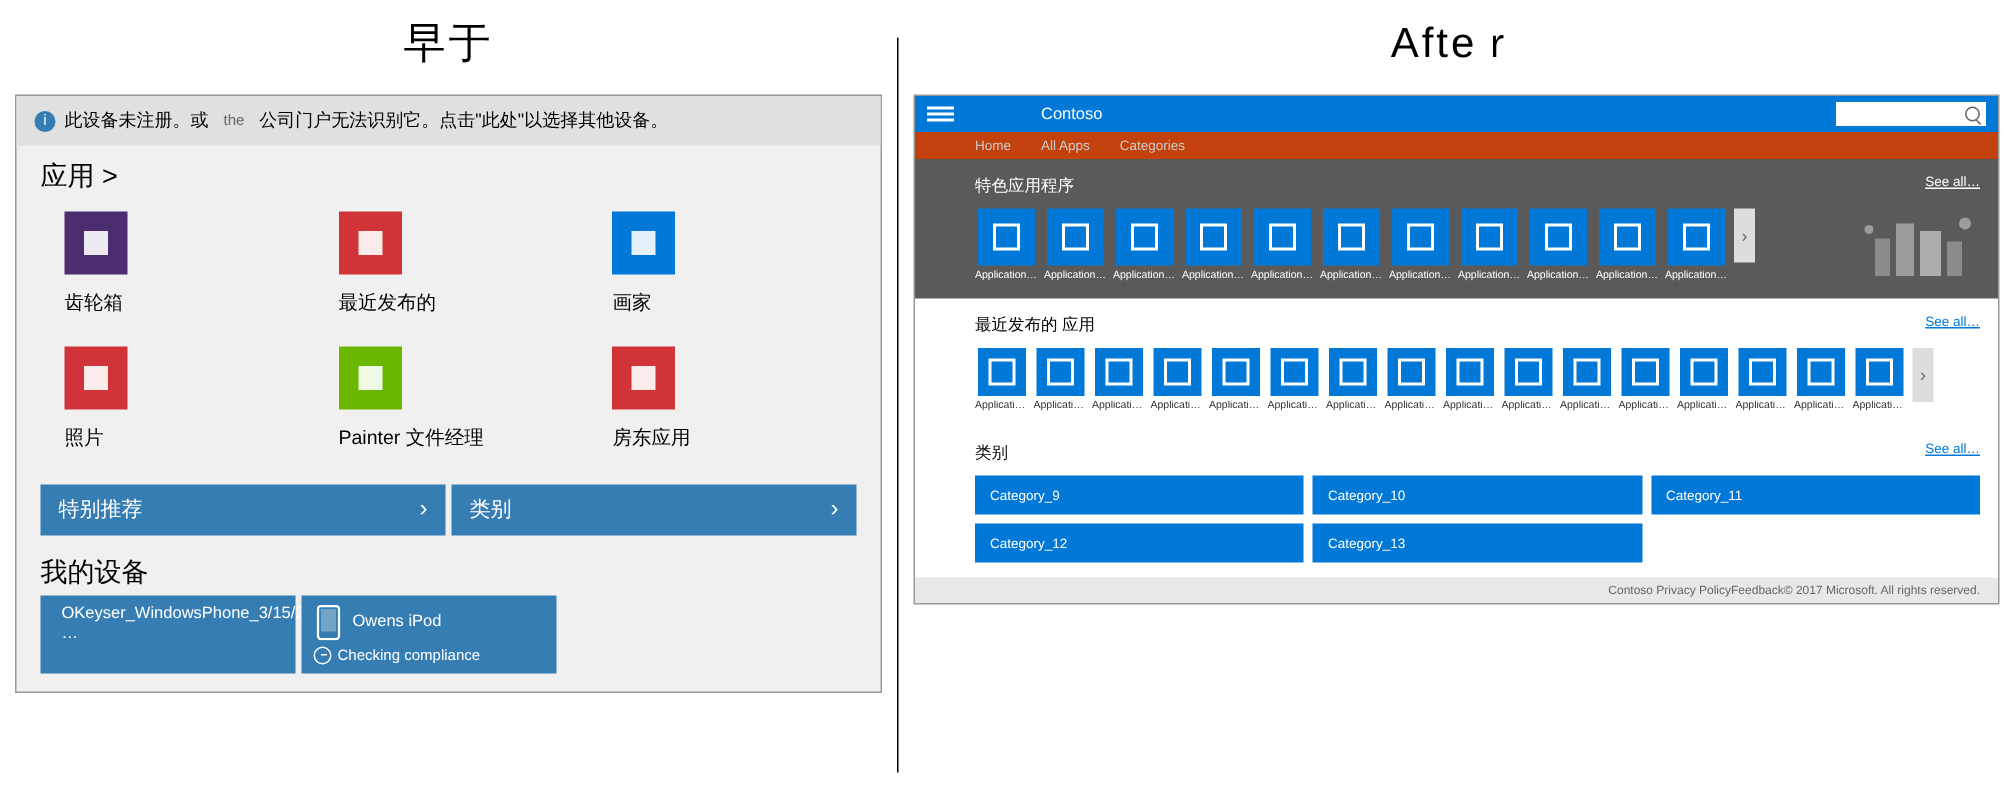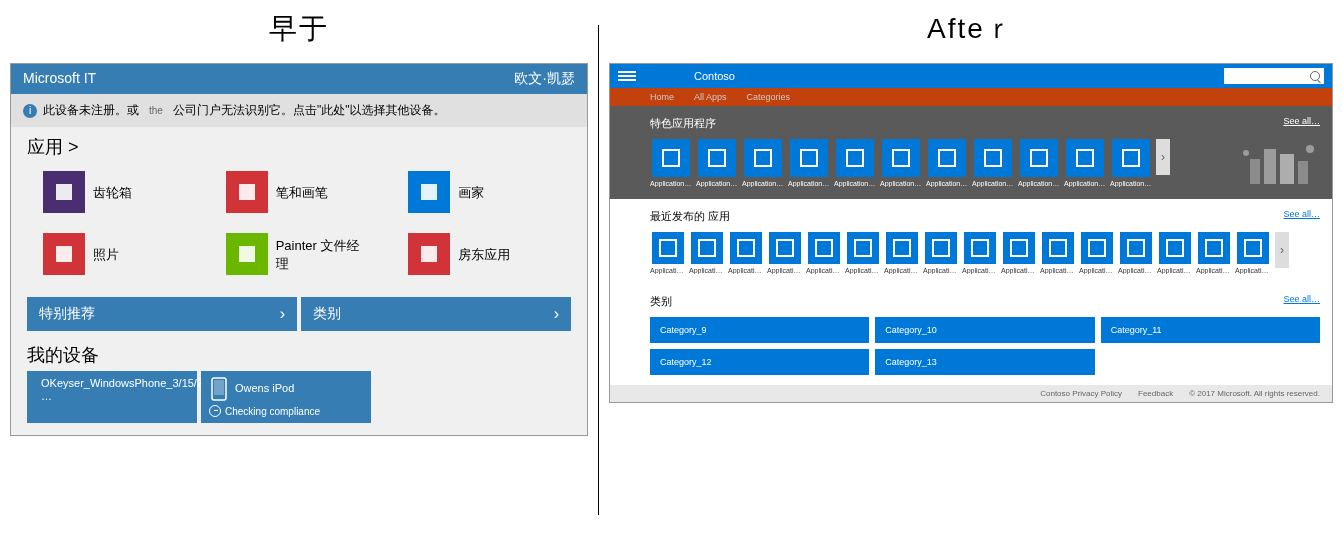--- a/index.html
+++ b/index.html
@@ -11,21 +11,21 @@
 
 .before { width: 598px; padding: 0 10px; }
 .before-window { border: 1px solid #999; background: #f0f0f0; }
 .before-header { background: #367db3; color: #fff; display: flex; justify-content: space-between; padding: 6px 12px; font-size: 14px; }
 .before-status { background: #e0e0e0; padding: 8px 12px; font-size: 12px; display: flex; align-items: center; gap: 6px; }
 .info-icon { width: 14px; height: 14px; border-radius: 50%; background: #367db3; color: #fff; font-size: 10px; display: inline-flex; align-items: center; justify-content: center; }
 .status-the { font-size: 10px; color: #666; margin: 0 4px; }
 .before-apps { padding: 8px 16px 4px; }
 .apps-heading { font-size: 18px; margin-bottom: 6px; }
 .app-grid { display: grid; grid-template-columns: repeat(3, 1fr); gap: 8px 4px; }
-.app-item { display: flex; align-items: center; gap: 8px; padding: 6px 16px; }
+.app-item { display: flex; align-items: flex-start; gap: 8px; padding: 6px 16px; flex-direction: column; }
 .app-icon { width: 42px; height: 42px; flex-shrink: 0; display: flex; align-items: center; justify-content: center; }
 .app-label { font-size: 13px; padding-top: 2px; }
 .btn-row { display: flex; gap: 4px; padding: 12px 16px 4px; }
 .blue-btn { flex: 1; background: #367db3; color: #fff; padding: 8px 12px; font-size: 14px; display: flex; justify-content: space-between; align-items: center; cursor: pointer; }
 .chev { font-size: 16px; }
 .devices-heading { padding: 8px 16px 4px; font-size: 18px; }
 .device-row { display: flex; gap: 4px; padding: 0 16px 12px; }
 .device-tile { background: #367db3; color: #fff; padding: 6px 8px; width: 170px; }
 .device-top { display: flex; align-items: center; gap: 6px; margin-bottom: 4px; }
 .device-icon { width: 20px; height: 24px; }
@@ -55,34 +55,30 @@
 .mini-app-icon span { width: 18px; height: 18px; border: 2px solid #fff; }
 .mini-app-label { font-size: 7px; text-align: center; white-space: nowrap; overflow: hidden; text-overflow: ellipsis; width: 100%; }
 .row-chev { width: 14px; height: 36px; background: #ddd; display: flex; align-items: center; justify-content: center; font-size: 12px; color: #666; cursor: pointer; }
 .city-art { width: 80px; height: 50px; margin-left: auto; }
 .section { padding: 10px 12px 10px 40px; }
 .section-header { display: flex; justify-content: space-between; margin-bottom: 8px; font-size: 11px; }
 .section .see-all { color: #0078d7; }
 .section .mini-app-label { color: #333; }
 .cat-grid { display: grid; grid-template-columns: repeat(3, 1fr); gap: 6px; }
 .cat-tile { background: #0078d7; color: #fff; padding: 8px 10px; font-size: 9px; cursor: pointer; }
-.after-footer { background: #e8e8e8; color: #666; font-size: 8px; display: flex; justify-content: flex-end; gap: 16px; padding: 4px 12px; }
+.after-footer { background: #e8e8e8; color: #666; font-size: 8px; display: flex; justify-content: flex-end; padding: 4px 12px; }
 </style>
 </head>
 <body>
 
 <div class="comparison">
 
   <div class="before">
     <div class="panel-title">早于</div>
     <div class="before-window">
-      <div class="before-header">
-        <span>Microsoft IT</span>
-        <span>欧文·凯瑟</span>
-      </div>
       <div class="before-status">
         <span class="info-icon">i</span>
         <span>此设备未注册。或</span>
         <span class="status-the">the</span>
         <span>公司门户无法识别它。点击"此处"以选择其他设备。</span>
       </div>
       <div class="before-apps">
         <div class="apps-heading">应用 &gt;</div>
         <div class="app-grid" id="before-app-grid">
             <div class="app-item">
@@ -92,21 +88,21 @@
                 </svg>
               </div>
               <div class="app-label">齿轮箱</div>
             </div>
             <div class="app-item">
               <div class="app-icon" style="background:#d13438">
                 <svg width="24" height="24">
                   <rect x="4" y="4" width="16" height="16" fill="#fff" opacity=".9"></rect>
                 </svg>
               </div>
-              <div class="app-label">笔和画笔</div>
+              <div class="app-label">最近发布的</div>
             </div>
             <div class="app-item">
               <div class="app-icon" style="background:#0078d7">
                 <svg width="24" height="24">
                   <rect x="4" y="4" width="16" height="16" fill="#fff" opacity=".9"></rect>
                 </svg>
               </div>
               <div class="app-label">画家</div>
             </div>
             <div class="app-item">

